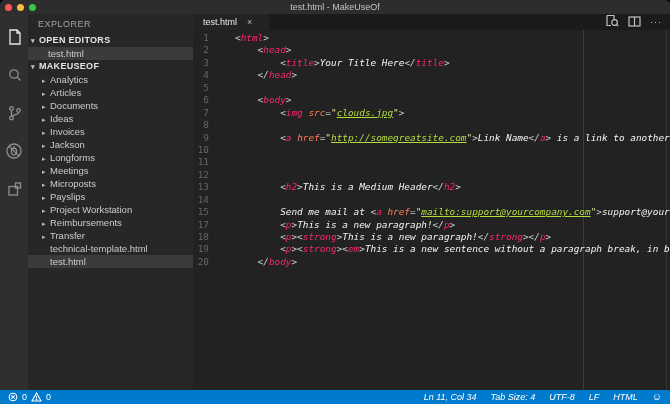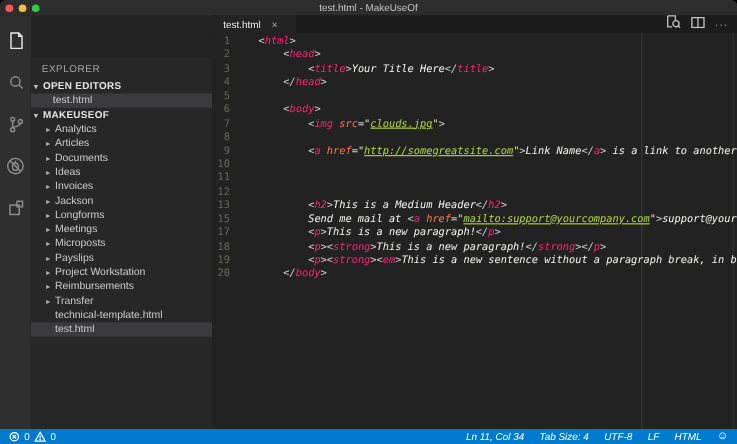--- a/index.html
+++ b/index.html
@@ -16,21 +16,21 @@
   
   .main { display:flex; height:376px; }
 
   
   .activitybar { width:28px; background:#2f2f30; flex:none; display:flex; flex-direction:column; align-items:center; padding-top:4px; }
   .ab-item { width:28px; height:38px; display:flex; align-items:center; justify-content:center; }
   .ab-item svg { stroke:#8f8f8f; fill:none; stroke-width:1.3; }
   .ab-item.active svg { stroke:#e8e8e8; }
 
   
-  .sidebar { width:165px; background:#272727; flex:none; overflow:hidden; font-size:9.5px; color:#c7c7c7;margin-top:38px; }
+  .sidebar { width:165px; background:#272727; flex:none; overflow:hidden; font-size:9.5px; color:#c7c7c7; }
   .sidebar-title { height:20px; line-height:20px; padding-left:10px; font-size:9px; letter-spacing:.5px; color:#a5a5a5; }
   .section-header { height:13px; line-height:13px; font-size:9px; font-weight:bold; color:#e4e4e4; padding-left:3px; letter-spacing:.3px; }
   .section-header .tri { display:inline-block; width:8px; font-size:7px; color:#c0c0c0; }
   .row { height:13px; line-height:13px; white-space:nowrap; overflow:hidden; color:#cccccc; cursor:pointer; }
   .row.selected { background:#3b3b3e; }
   .row .chev { display:inline-block; width:8px; font-size:7px; color:#b5b5b5; }
   .oe-row { padding-left:20px; }
   .tree-row { padding-left:14px; }
   .file-row { padding-left:22px; }
 
@@ -228,20 +228,24 @@
             </div>
             <div class="code-line">
               <span class="ln">12</span>
               <span class="lc"></span>
             </div>
             <div class="code-line">
               <span class="ln">13</span>
               <span class="lc"><span class="tk p">        &lt;</span><span class="tk t">h2</span><span class="tk p">&gt;</span><span class="tk x">This is a Medium Header</span><span class="tk p">&lt;/</span><span class="tk t">h2</span><span class="tk p">&gt;</span></span>
             </div>
             <div class="code-line">
+              <span class="ln">14</span>
+              <span class="lc"></span>
+            </div>
+            <div class="code-line">
               <span class="ln">15</span>
               <span class="lc"><span class="tk x">        Send me mail at </span><span class="tk p">&lt;</span><span class="tk t">a</span><span class="tk x"> </span><span class="tk a">href</span><span class="tk p">=</span><span class="tk q">"</span><span class="tk u">mailto:support@yourcompany.com</span><span class="tk q">"</span><span class="tk p">&gt;</span><span class="tk x">support@yourcompa</span></span>
             </div>
             <div class="code-line">
               <span class="ln">17</span>
               <span class="lc"><span class="tk p">        &lt;</span><span class="tk t">p</span><span class="tk p">&gt;</span><span class="tk x">This is a new paragraph!</span><span class="tk p">&lt;/</span><span class="tk t">p</span><span class="tk p">&gt;</span></span>
             </div>
             <div class="code-line">
               <span class="ln">18</span>
               <span class="lc"><span class="tk p">        &lt;</span><span class="tk t">p</span><span class="tk p">&gt;&lt;</span><span class="tk t">strong</span><span class="tk p">&gt;</span><span class="tk x">This is a new paragraph!</span><span class="tk p">&lt;/</span><span class="tk t">strong</span><span class="tk p">&gt;&lt;/</span><span class="tk t">p</span><span class="tk p">&gt;</span></span>

